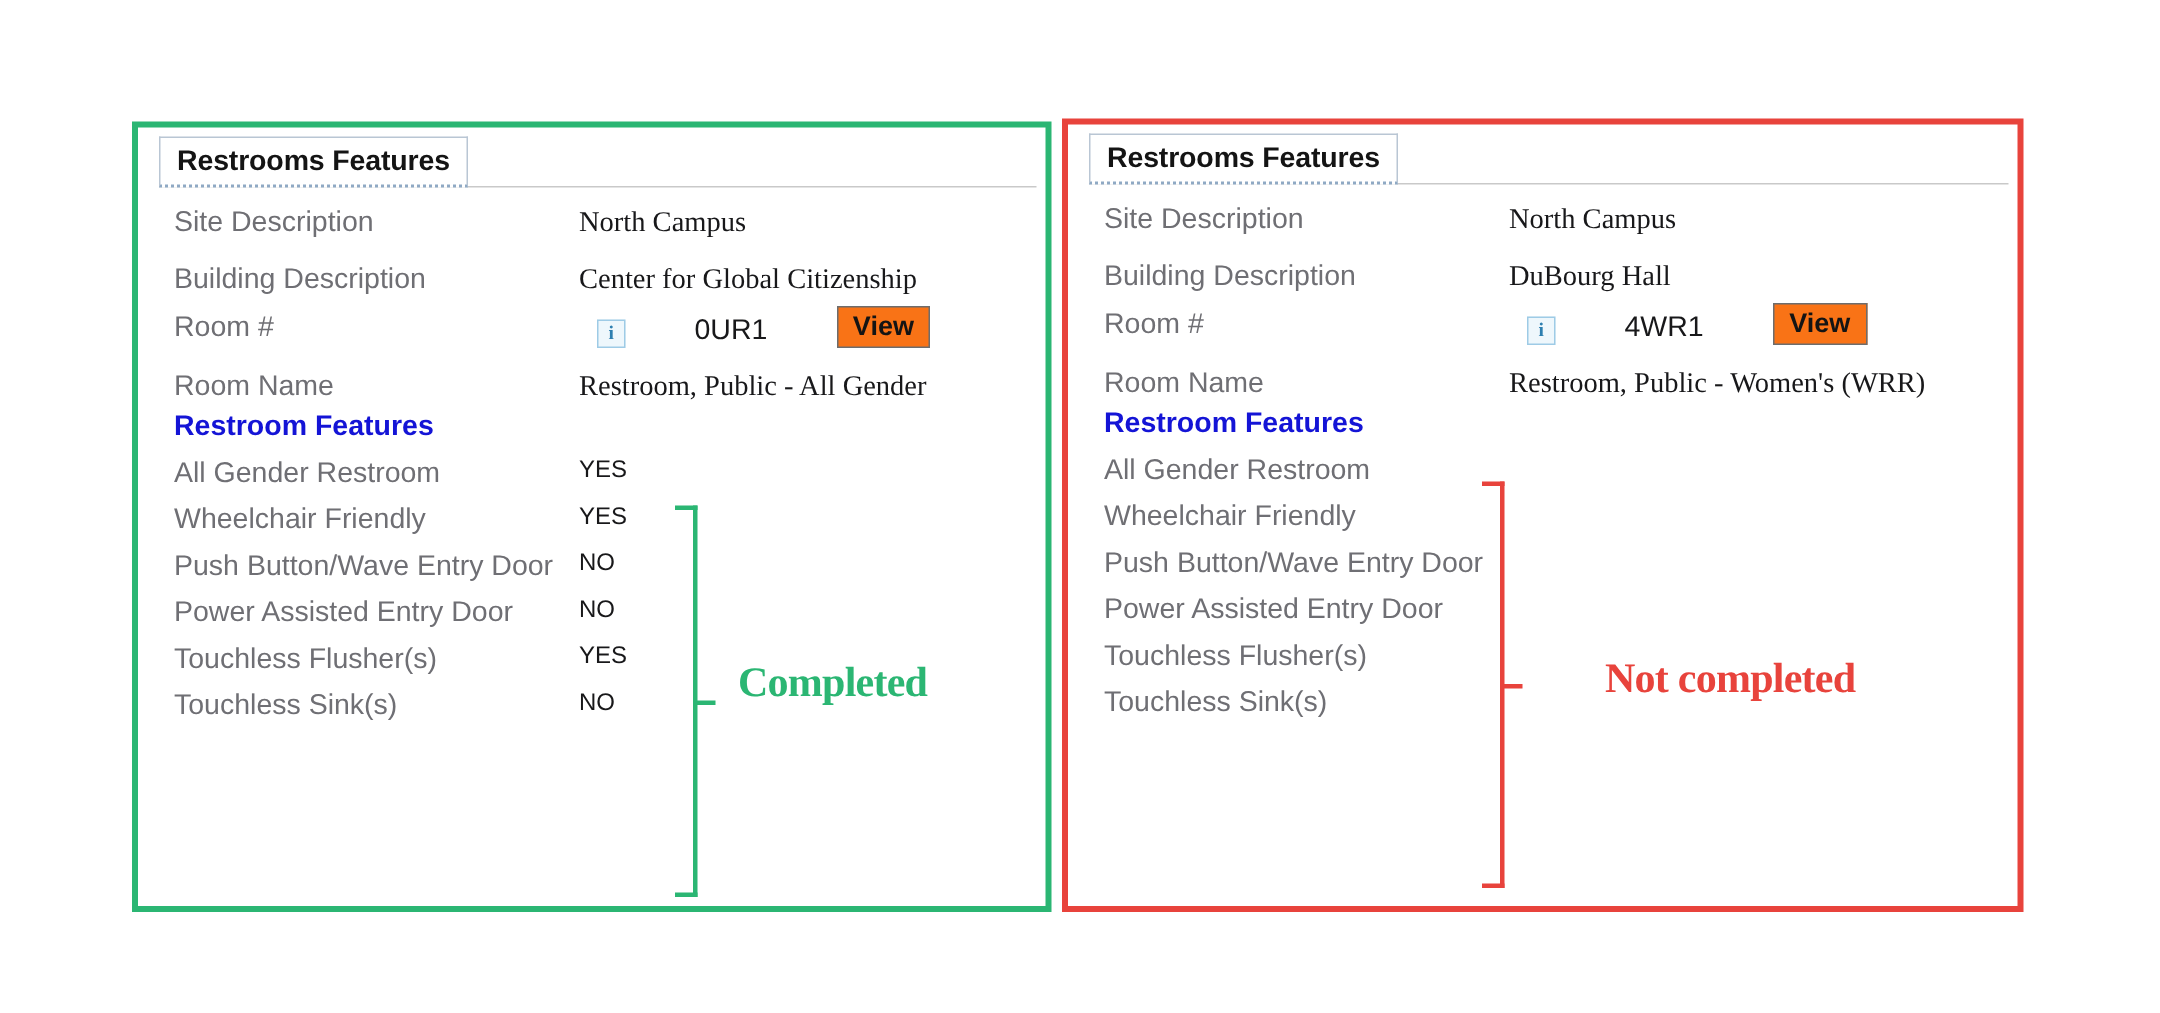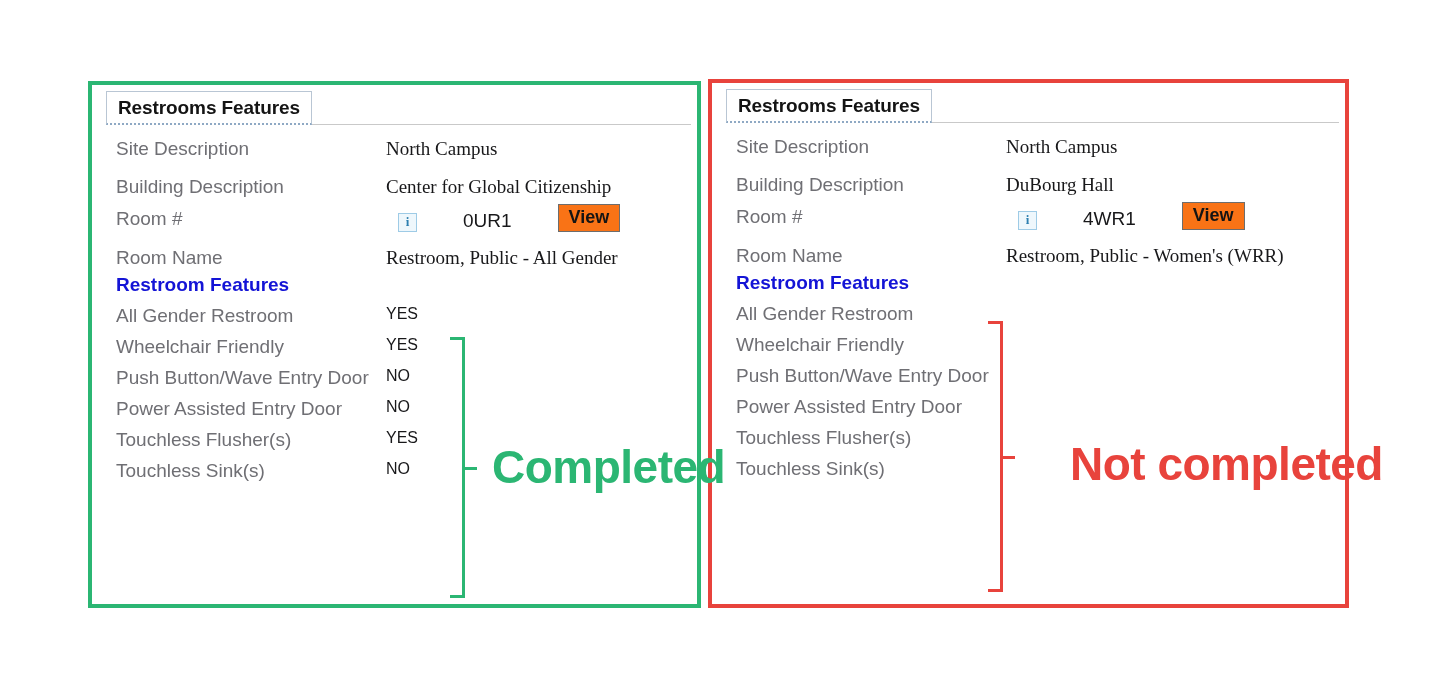--- a/index.html
+++ b/index.html
@@ -221,23 +221,23 @@
   #bracket-completed .tick { top: 130px; }
 
   #bracket-not-completed { left: 988px; top: 321px; width: 30px; height: 271px; }
   #bracket-not-completed .vline,
   #bracket-not-completed .arm,
   #bracket-not-completed .tick { background: var(--red); }
   #bracket-not-completed .tick { top: 135px; }
 
   .annot {
     position: absolute;
-    font-family: Liberation Sans, sans-serif;
-    font-weight: bold;
-    font-size: 46px;
+    font-family: Liberation Serif, serif;
+    font-weight: bold;
+    font-size: 28px;
     letter-spacing: -0.5px;
     white-space: nowrap;
   }
   #annot-completed {
     left: 492px;
     top: 440px;
     color: var(--green);
   }
   #annot-not-completed {
     left: 1038px;

